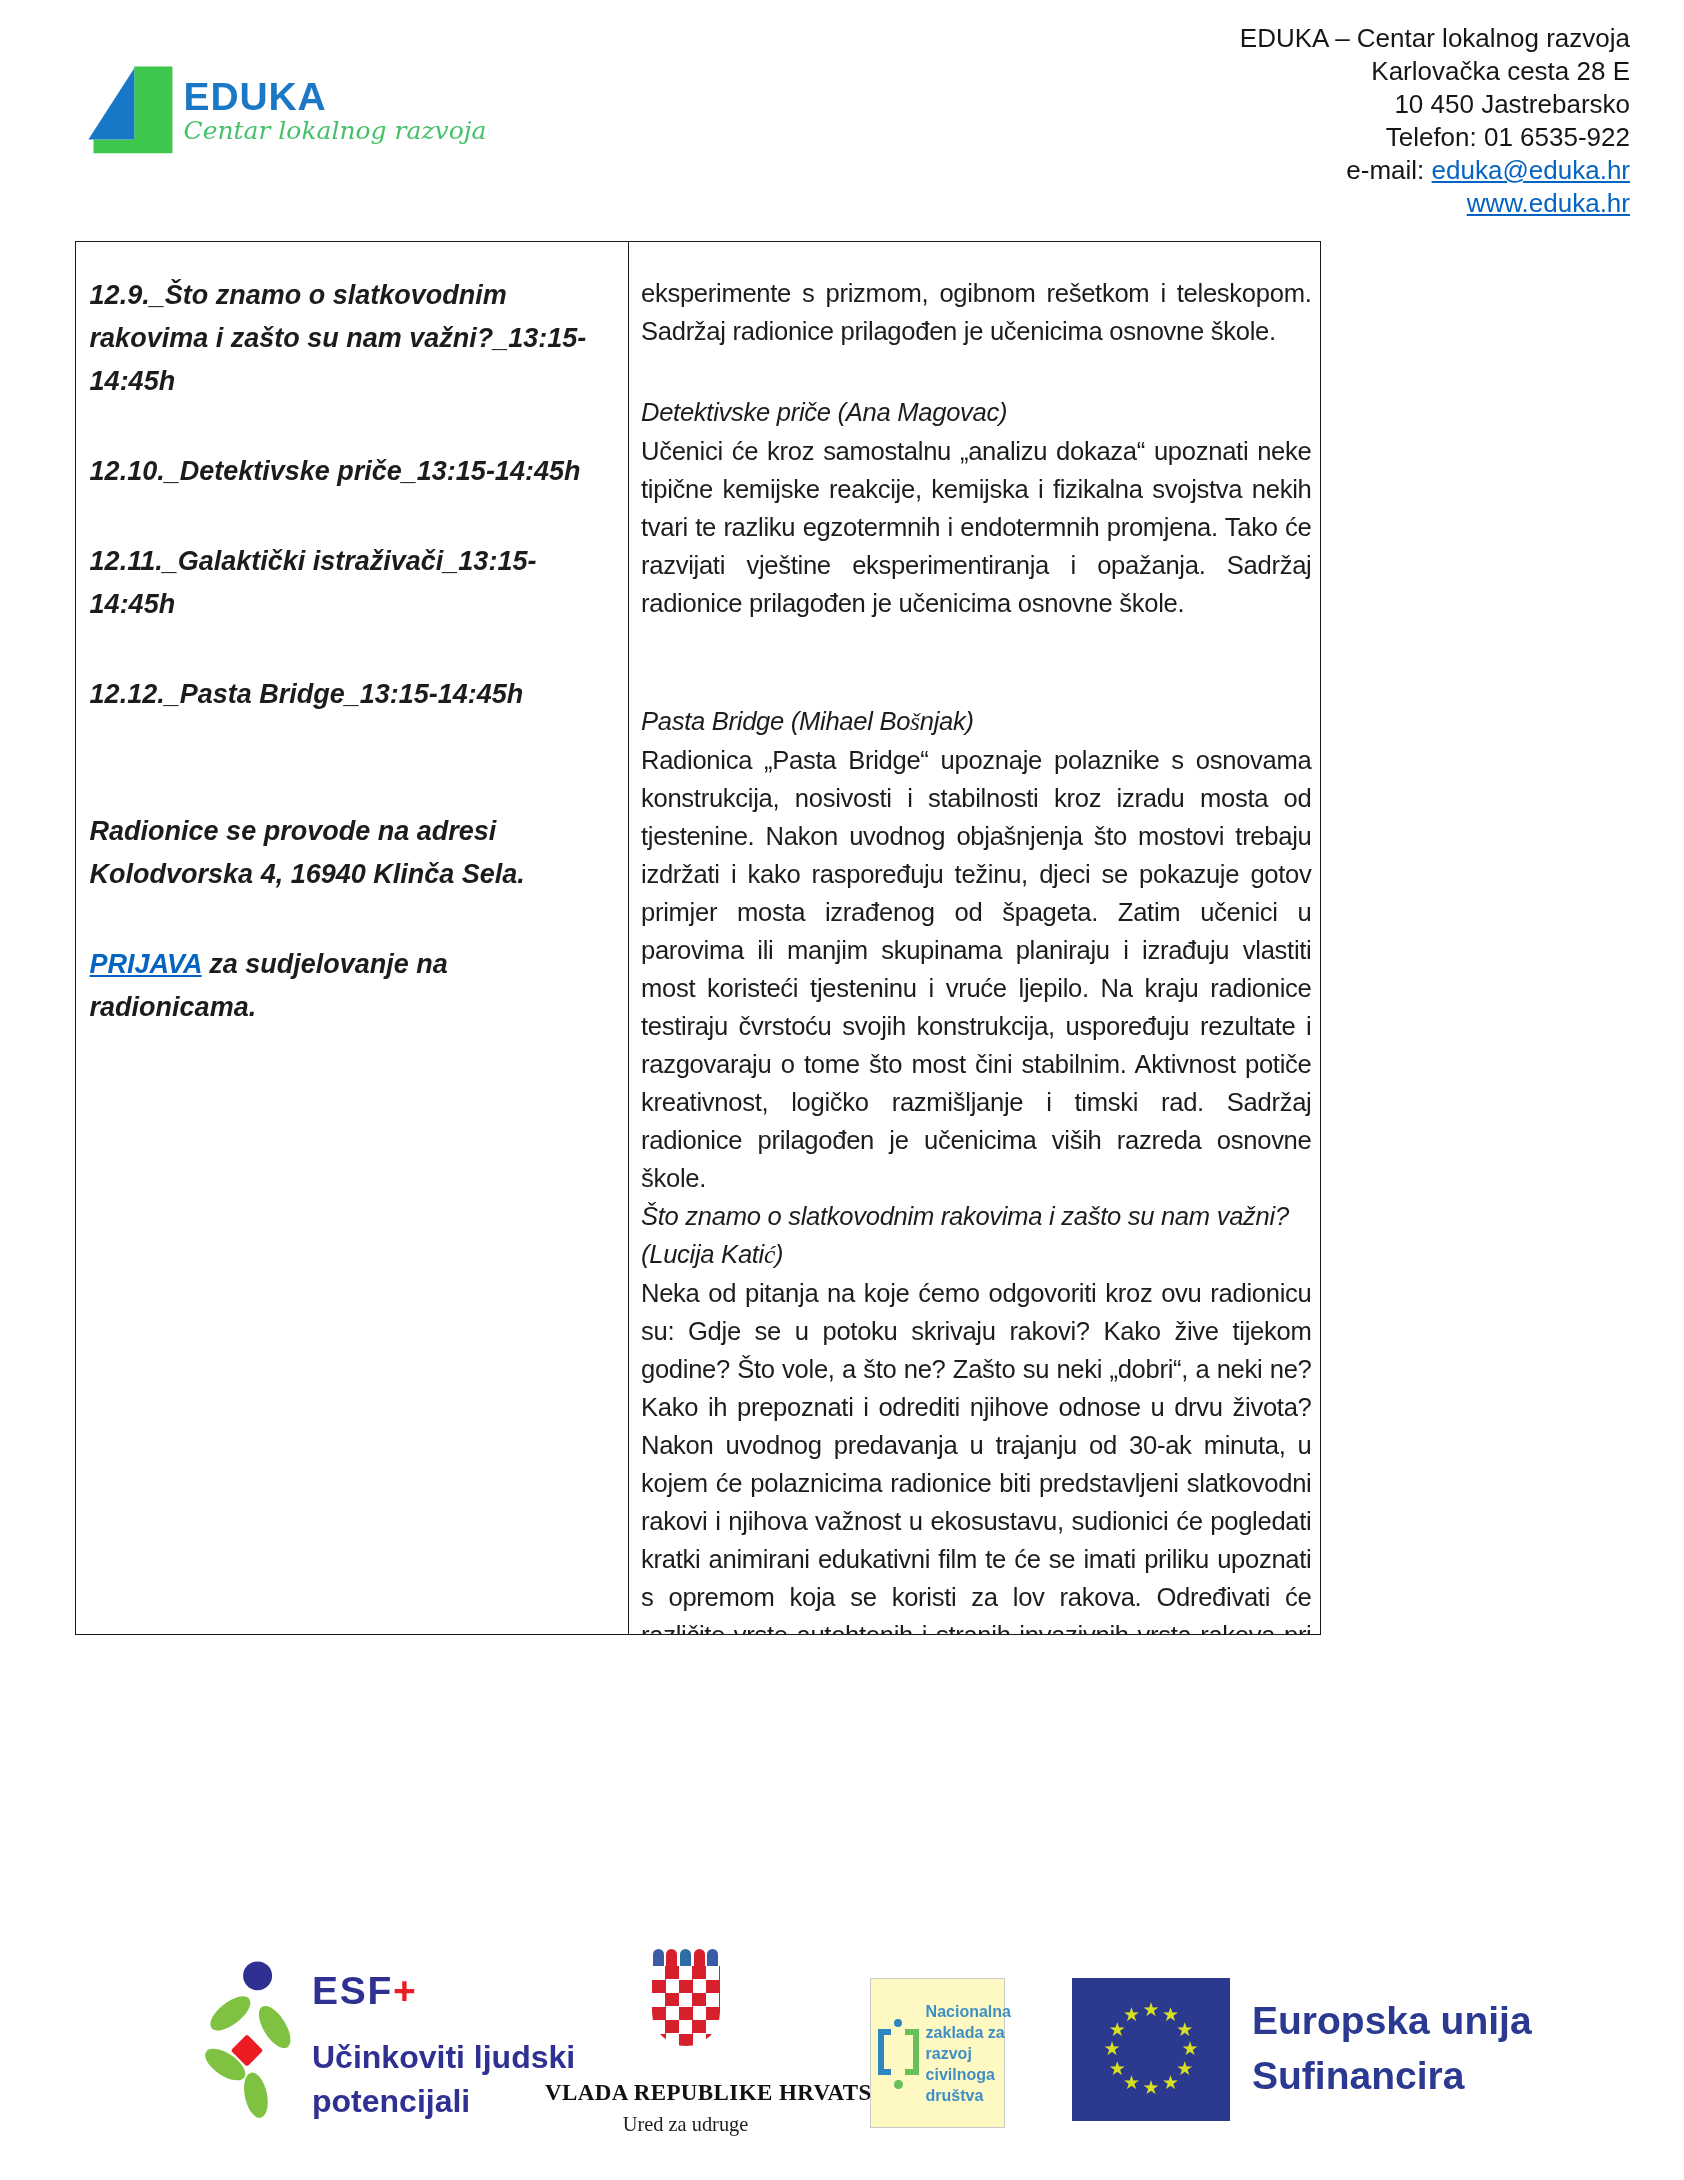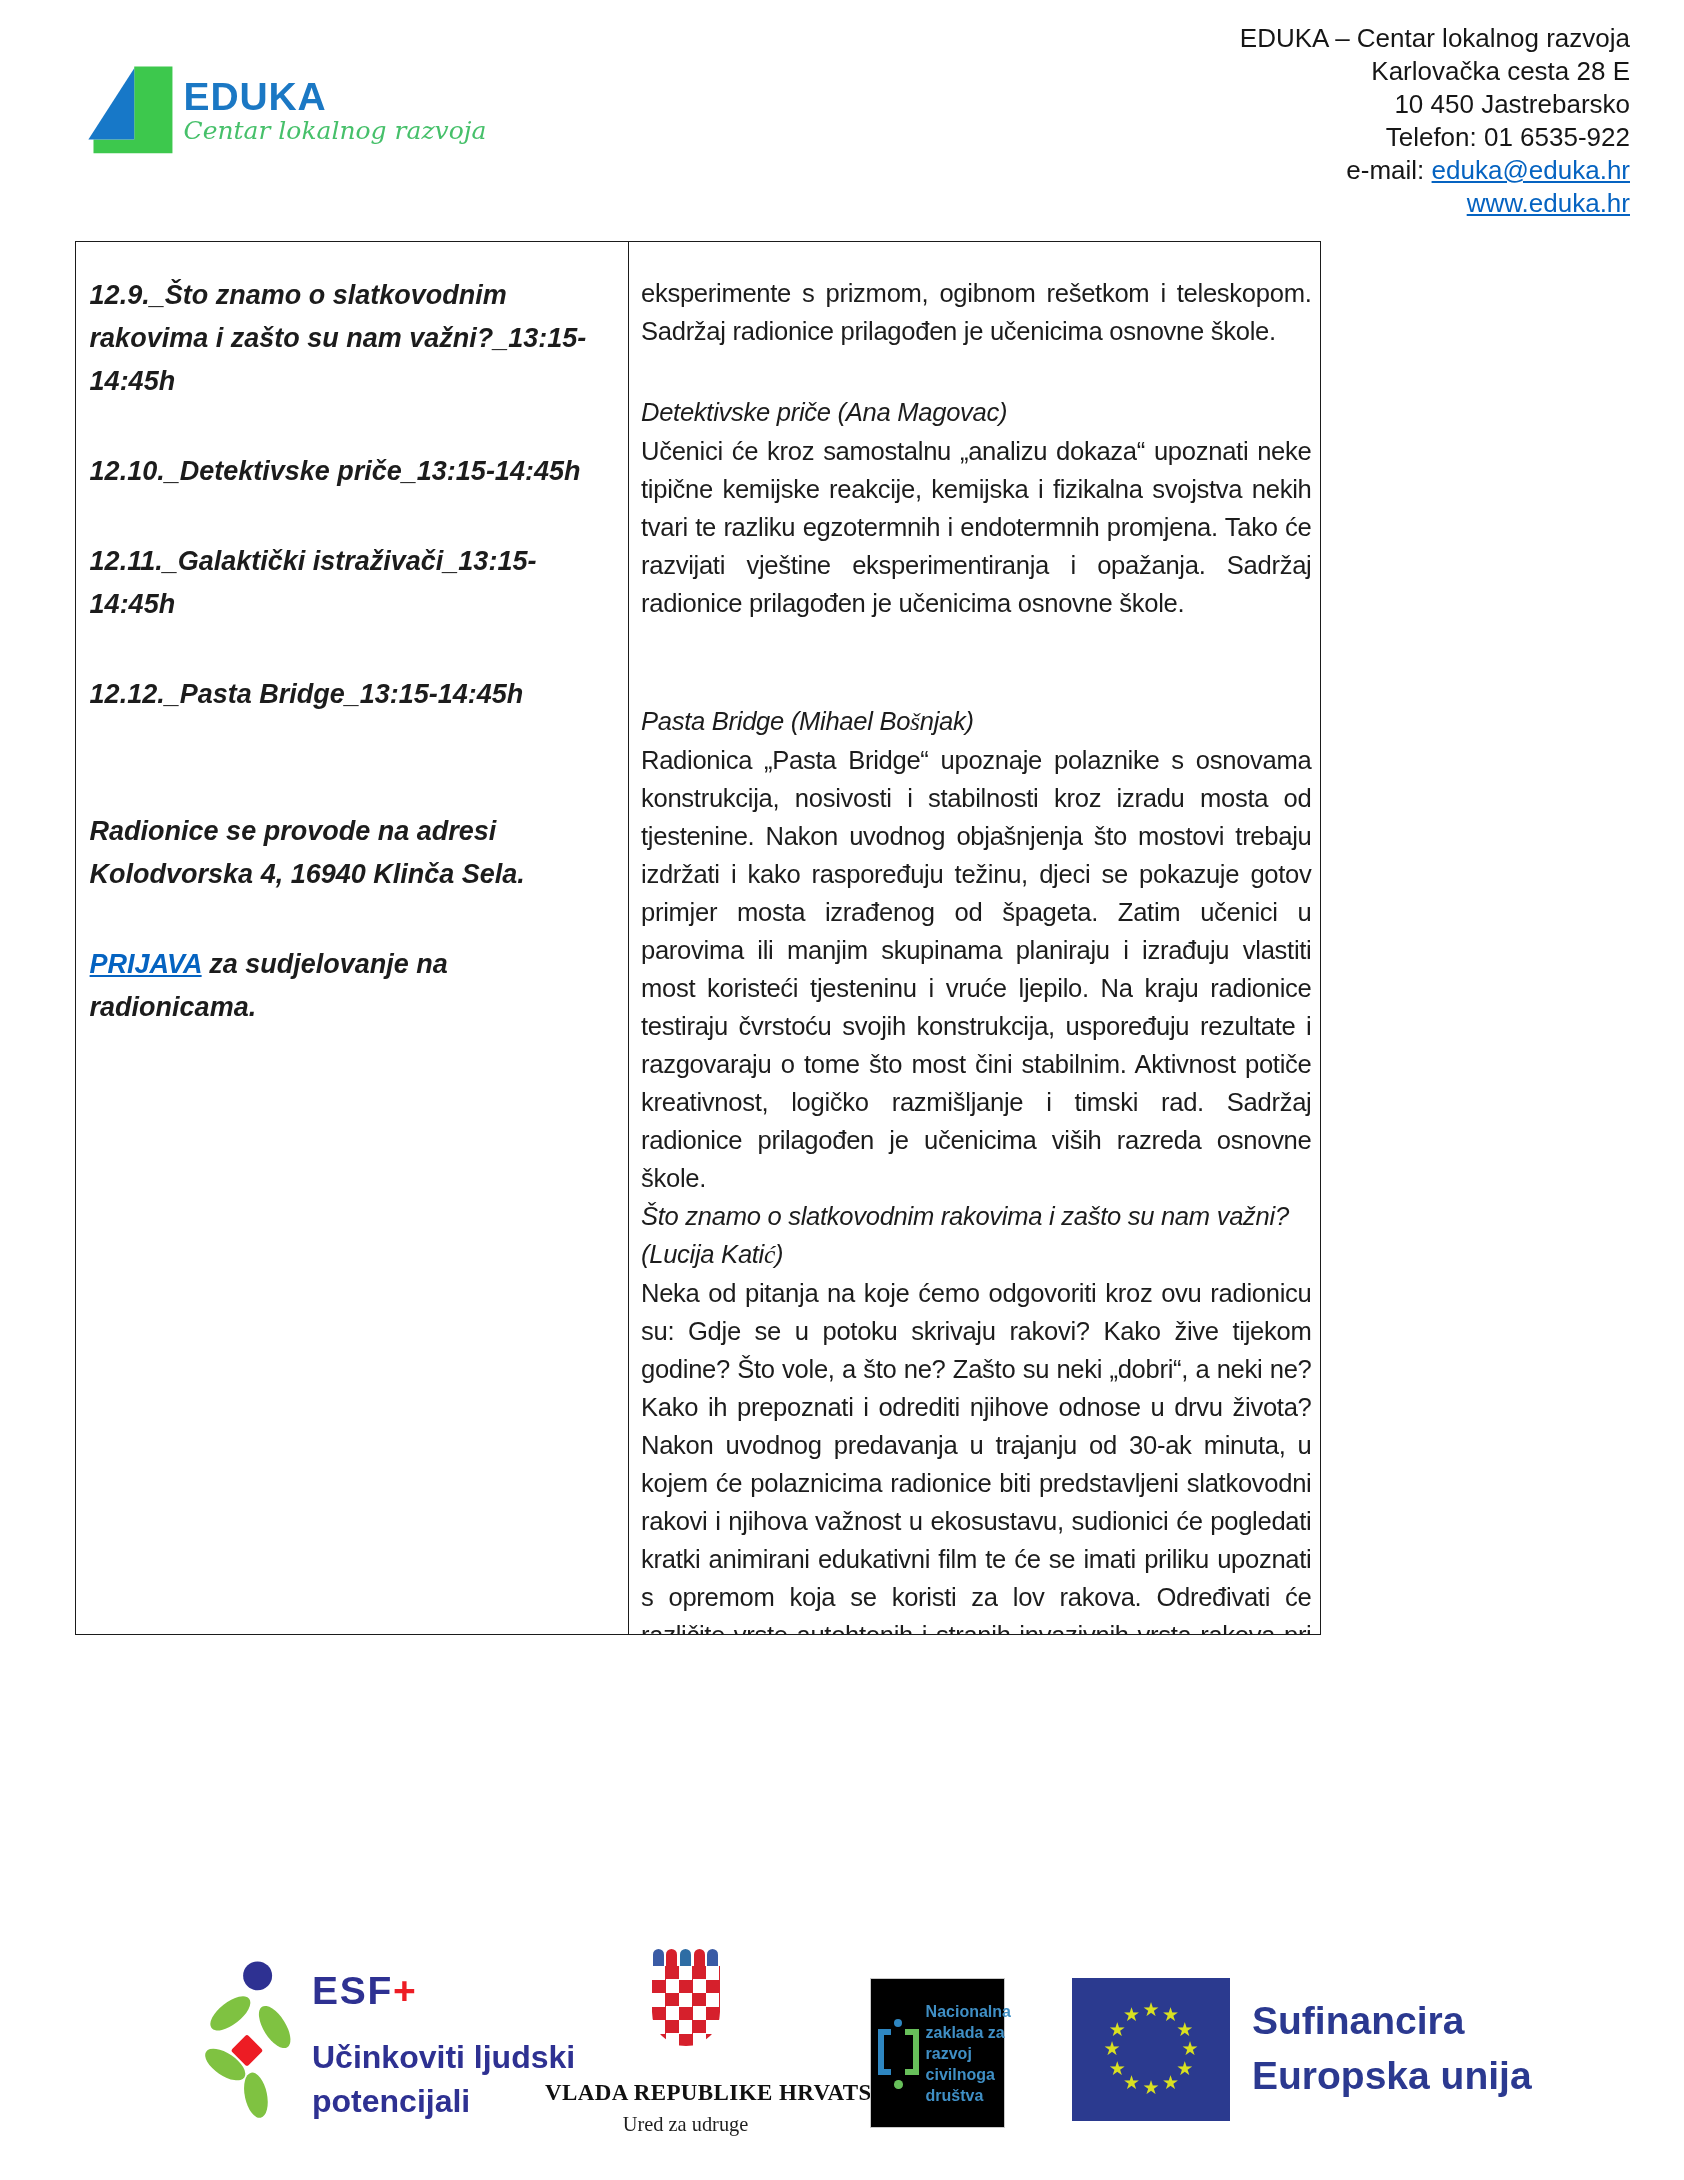--- a/index.html
+++ b/index.html
@@ -51,21 +51,21 @@
   .crown { display:flex; justify-content:center; gap:2.6px; height:17px; }
   .crown span { width:11px; height:17px; border-radius:6px 6px 0 0; display:block; }
   .hr-shield { width:68px; height:80px; margin:0 auto;
                background:repeating-conic-gradient(var(--hr-red,#d6202c) 0% 25%, #ffffff 0% 50%);
                background-size:27px 27px; border-radius:0 0 34px 34px; }
   .vlada-title { font-family:"Liberation Serif", serif; font-weight:bold; font-size:23px;
                  letter-spacing:0.4px; color:#101010; margin-top:34px; white-space:nowrap; }
   .vlada-sub { font-family:"Liberation Serif", serif; font-size:20.4px; color:#1e1e1e; margin-top:6.8px; }
 
   .zaklada { position:absolute; left:870px; top:1978px; width:135px; height:150px;
-             border:0.9px solid #c9c9c9; background:#000000; display:flex; align-items:center;
+             border:0.9px solid #c9c9c9; background:#fef9c3; display:flex; align-items:center;
              padding:3.4px 3.4px 3.4px 6.8px; }
   .brk { position:relative; width:41px; height:65px; flex:none; }
   .brk-l { position:absolute; left:0; top:8.5px; width:13.6px; height:46px;
            border:6px solid var(--zaklada-blue,#2e86c1); border-right:none; }
   .brk-r { position:absolute; right:0; top:8.5px; width:13.6px; height:46px;
            border:6px solid var(--zaklada-green,#67bf5a); border-left:none; }
   .dot-b { position:absolute; left:16px; top:-1.7px; width:8.5px; height:8.5px; border-radius:50%;
            background:var(--zaklada-blue,#2e86c1); }
   .dot-g { position:absolute; right:16px; bottom:-3.4px; width:8.5px; height:8.5px; border-radius:50%;
            background:var(--zaklada-green,#67bf5a); }
@@ -186,18 +186,18 @@
       <span class="eu-star" style="transform:rotate(150deg) translateY(-39px) rotate(-150deg)">★</span>
       <span class="eu-star" style="transform:rotate(180deg) translateY(-39px) rotate(-180deg)">★</span>
       <span class="eu-star" style="transform:rotate(210deg) translateY(-39px) rotate(-210deg)">★</span>
       <span class="eu-star" style="transform:rotate(240deg) translateY(-39px) rotate(-240deg)">★</span>
       <span class="eu-star" style="transform:rotate(270deg) translateY(-39px) rotate(-270deg)">★</span>
       <span class="eu-star" style="transform:rotate(300deg) translateY(-39px) rotate(-300deg)">★</span>
       <span class="eu-star" style="transform:rotate(330deg) translateY(-39px) rotate(-330deg)">★</span>
     </div>
   </div>
   <div class="eu-text">
+    <div>Europska unija</div>
     <div>Sufinancira</div>
-    <div>Europska unija</div>
   </div>
 
 </div>
 
 
 </body></html>

